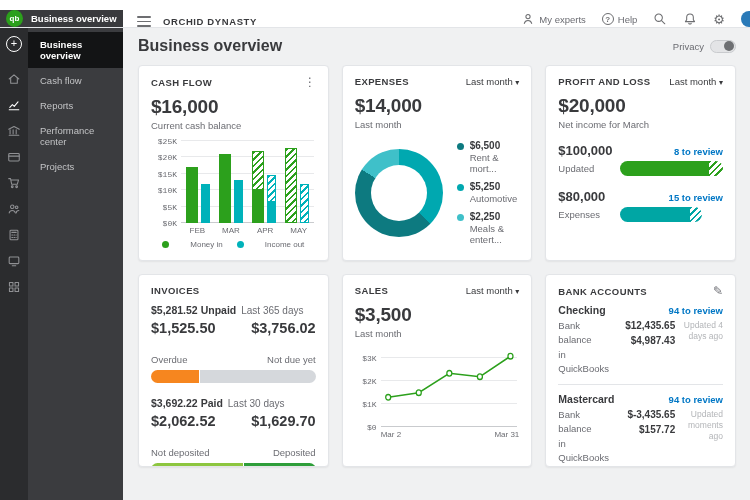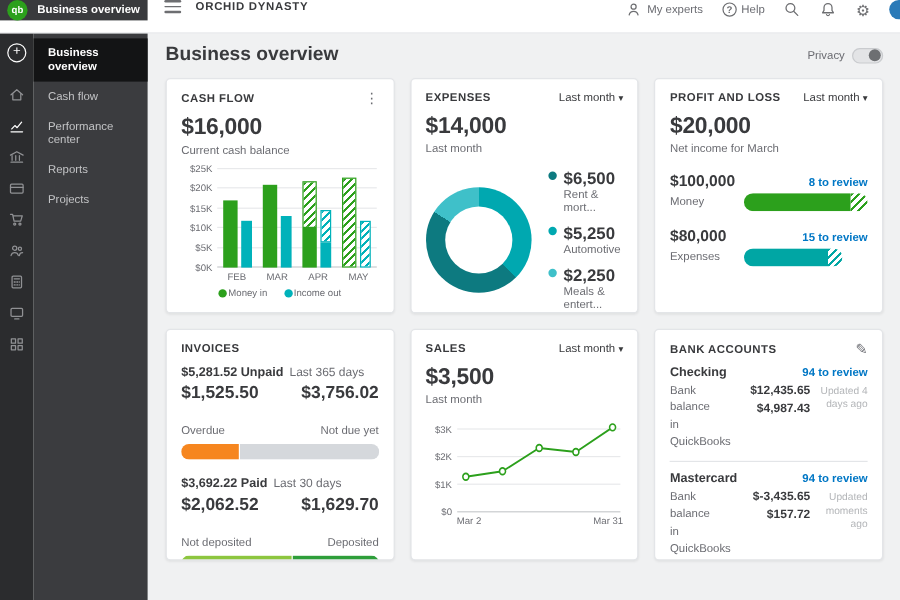--- a/index.html
+++ b/index.html
@@ -1,20 +1,20 @@
 <!DOCTYPE html>
 <html><head>
 <meta charset="utf-8">
 <style>
   * { box-sizing: border-box; margin: 0; padding: 0; }
   html,body { width:750px; height:500px; overflow:hidden; font-family:"Liberation Sans", sans-serif; background:#f0f1f2; color:#393a3d; }
   .app { width:750px; height:500px; display:flex; flex-direction:column; }
 
   
-  .topbar { height:28px; background:#fff; display:flex; align-items:flex-start; border-bottom:1px solid #e3e5e8; flex:0 0 28px; }
+  .topbar { height:28px; background:#fff; display:flex; align-items:flex-end; border-bottom:1px solid #e3e5e8; flex:0 0 28px; }
   .topbar-left { width:123px; background:#393a3d; display:flex; align-items:center; flex:0 0 123px; }
   .qb-logo { width:17px; height:17px; border-radius:50%; background:#2ca01c; color:#fff; font-size:8px; font-weight:bold; display:flex; align-items:center; justify-content:center; margin:0 8px 0 6px; }
   .app-tab { color:#fff; font-size:9.5px; font-weight:bold; }
   .topbar-mid { display:flex; align-items:center; gap:12px; padding-left:14px; flex:1; }
   .hamburger { width:14px; display:flex; flex-direction:column; gap:3px; cursor:pointer; }
   .hamburger span { height:1.5px; background:#6d6e71; border-radius:1px; }
   .company { font-size:9.5px; font-weight:bold; letter-spacing:.6px; color:#393a3d; }
   .topbar-right { display:flex; align-items:center; gap:16px; padding-right:0; }
   .tb-item { display:flex; align-items:center; gap:4px; font-size:9.5px; color:#6b6c72; cursor:pointer; }
   .tb-ico { width:14px; height:14px; display:inline-flex; }
@@ -49,39 +49,39 @@
   .period { font-size:9.5px; color:#393a3d; cursor:pointer; }
   .period .arr { font-size:8px; color:#393a3d; }
   .pencil { font-size:12px; color:#6b6c72; cursor:pointer; line-height:1; }
   .amount { font-size:19px; font-weight:bold; color:#393a3d; letter-spacing:-.2px; }
   .subtitle { font-size:9.5px; color:#6b6c72; margin-top:2px; }
 
   
   .cf-plot { position:relative; height:82px; margin:10px 2px 0 30px; }
   .gridline { position:absolute; left:0; right:0; height:1px; background:#e8e9eb; }
   .gridline.base { background:#c9cbce; }
-  .ylab { position:absolute; right:calc(100% + 4px); font-size:8px; color:#6b6c72; transform:translateY(50%); white-space:nowrap; }
+  .ylab { position:absolute; right:calc(100% + 4px); font-size:8px; color:#6b6c72; transform:translateY(50%); white-space:nowrap;font-family:Liberation Mono, monospace; }
   .cf-groups { position:absolute; inset:0; display:flex; justify-content:space-around; align-items:flex-end; }
   .cf-group { display:flex; gap:3px; align-items:flex-end; height:100%; }
   .cf-bar { display:flex; flex-direction:column; justify-content:flex-end; }
   .cf-bar .hatch { border-width:1px; border-style:solid; }
   .cf-x { display:flex; justify-content:space-around; margin-left:30px; font-size:8px; color:#6b6c72; padding-top:3px; }
   .legend { display:flex; justify-content:center; gap:14px; margin-top:5px; }
-  .lg-item { display:flex; align-items:center; gap:1px; font-size:8px; color:#6b6c72; }
+  .lg-item { display:flex; align-items:center; gap:21px; font-size:8px; color:#6b6c72; }
   .lg-dot { width:7px; height:7px; border-radius:50%; }
 
   
   .exp-body { display:flex; align-items:center; gap:14px; margin-top:10px; }
   .donut-wrap { position:relative; width:88px; height:88px; flex:0 0 88px; }
   .donut { width:88px; height:88px; border-radius:50%; }
   .donut-hole { position:absolute; left:50%; top:50%; width:56px; height:56px; margin:-28px 0 0 -28px; border-radius:50%; background:#fff; }
   .pie-legend { display:flex; flex-direction:column; gap:7px; }
   .pl-item { display:flex; gap:6px; }
   .pl-item .lg-dot { margin-top:3px; flex:0 0 7px; }
-  .pl-amt2 { font-size:14px; font-weight:bold; color:#393a3d; }
+  .pl-amt2 { font-size:10px; font-weight:bold; color:#393a3d; }
   .pl-lab2 { font-size:9.5px; color:#6b6c72; margin-top:1px; }
 
   
   .pnl-row { margin-top:13px; }
   .pnl-top { display:flex; justify-content:space-between; align-items:baseline; }
   .pnl-amt { font-size:13px; font-weight:bold; }
   .pnl-review { font-size:9.5px; font-weight:bold; color:#0077c5; cursor:pointer; }
   .pnl-bottom { display:flex; align-items:center; margin-top:3px; }
   .pnl-label { font-size:9.5px; color:#6b6c72; width:62px; flex:0 0 62px; }
   .pnl-bar-track { flex:1; }
@@ -226,22 +226,22 @@
             <rect x="9.2" y="2.8" width="4" height="4"></rect>
             <rect x="2.8" y="9.2" width="4" height="4"></rect>
             <rect x="9.2" y="9.2" width="4" height="4"></rect>
           </svg>
         </span>
     </div>
 
     <div class="menu" id="sideMenu">
         <div class="menu-item active">Business overview</div>
         <div class="menu-item">Cash flow</div>
+        <div class="menu-item">Reports</div>
         <div class="menu-item">Performance center</div>
-        <div class="menu-item">Reports</div>
         <div class="menu-item">Projects</div>
       </div>
 
     <div class="main">
       <div class="page-head">
         <div class="page-title">Business overview</div>
         <div class="privacy">
           <span>Privacy</span>
           <div class="toggle">
               <div class="knob"></div>
@@ -371,21 +371,21 @@
           </div>
           <div class="amount">$20,000</div>
           <div class="subtitle">Net income for March</div>
 
           <div class="pnl-row">
             <div class="pnl-top">
               <span class="pnl-amt">$100,000</span>
               <span class="pnl-review">8 to review</span>
             </div>
             <div class="pnl-bottom">
-              <span class="pnl-label">Money</span>
+              <span class="pnl-label">Updated</span>
               <div class="pnl-bar-track">
                   <div class="pnl-bar" id="plBar0" style="width: 100%;">
                     <div class="pnl-solid" style="width: 86%; background: rgb(44, 160, 28);"></div>
                     <div class="pnl-hatch" style="width: 14%; background-image: repeating-linear-gradient(135deg, rgb(44, 160, 28) 0px, rgb(44, 160, 28) 1.8px, rgb(255, 255, 255) 1.8px, rgb(255, 255, 255) 4.6px); background-color: rgb(255, 255, 255);"></div>
                   </div>
                 </div>
             </div>
           </div>
 
           <div class="pnl-row">

